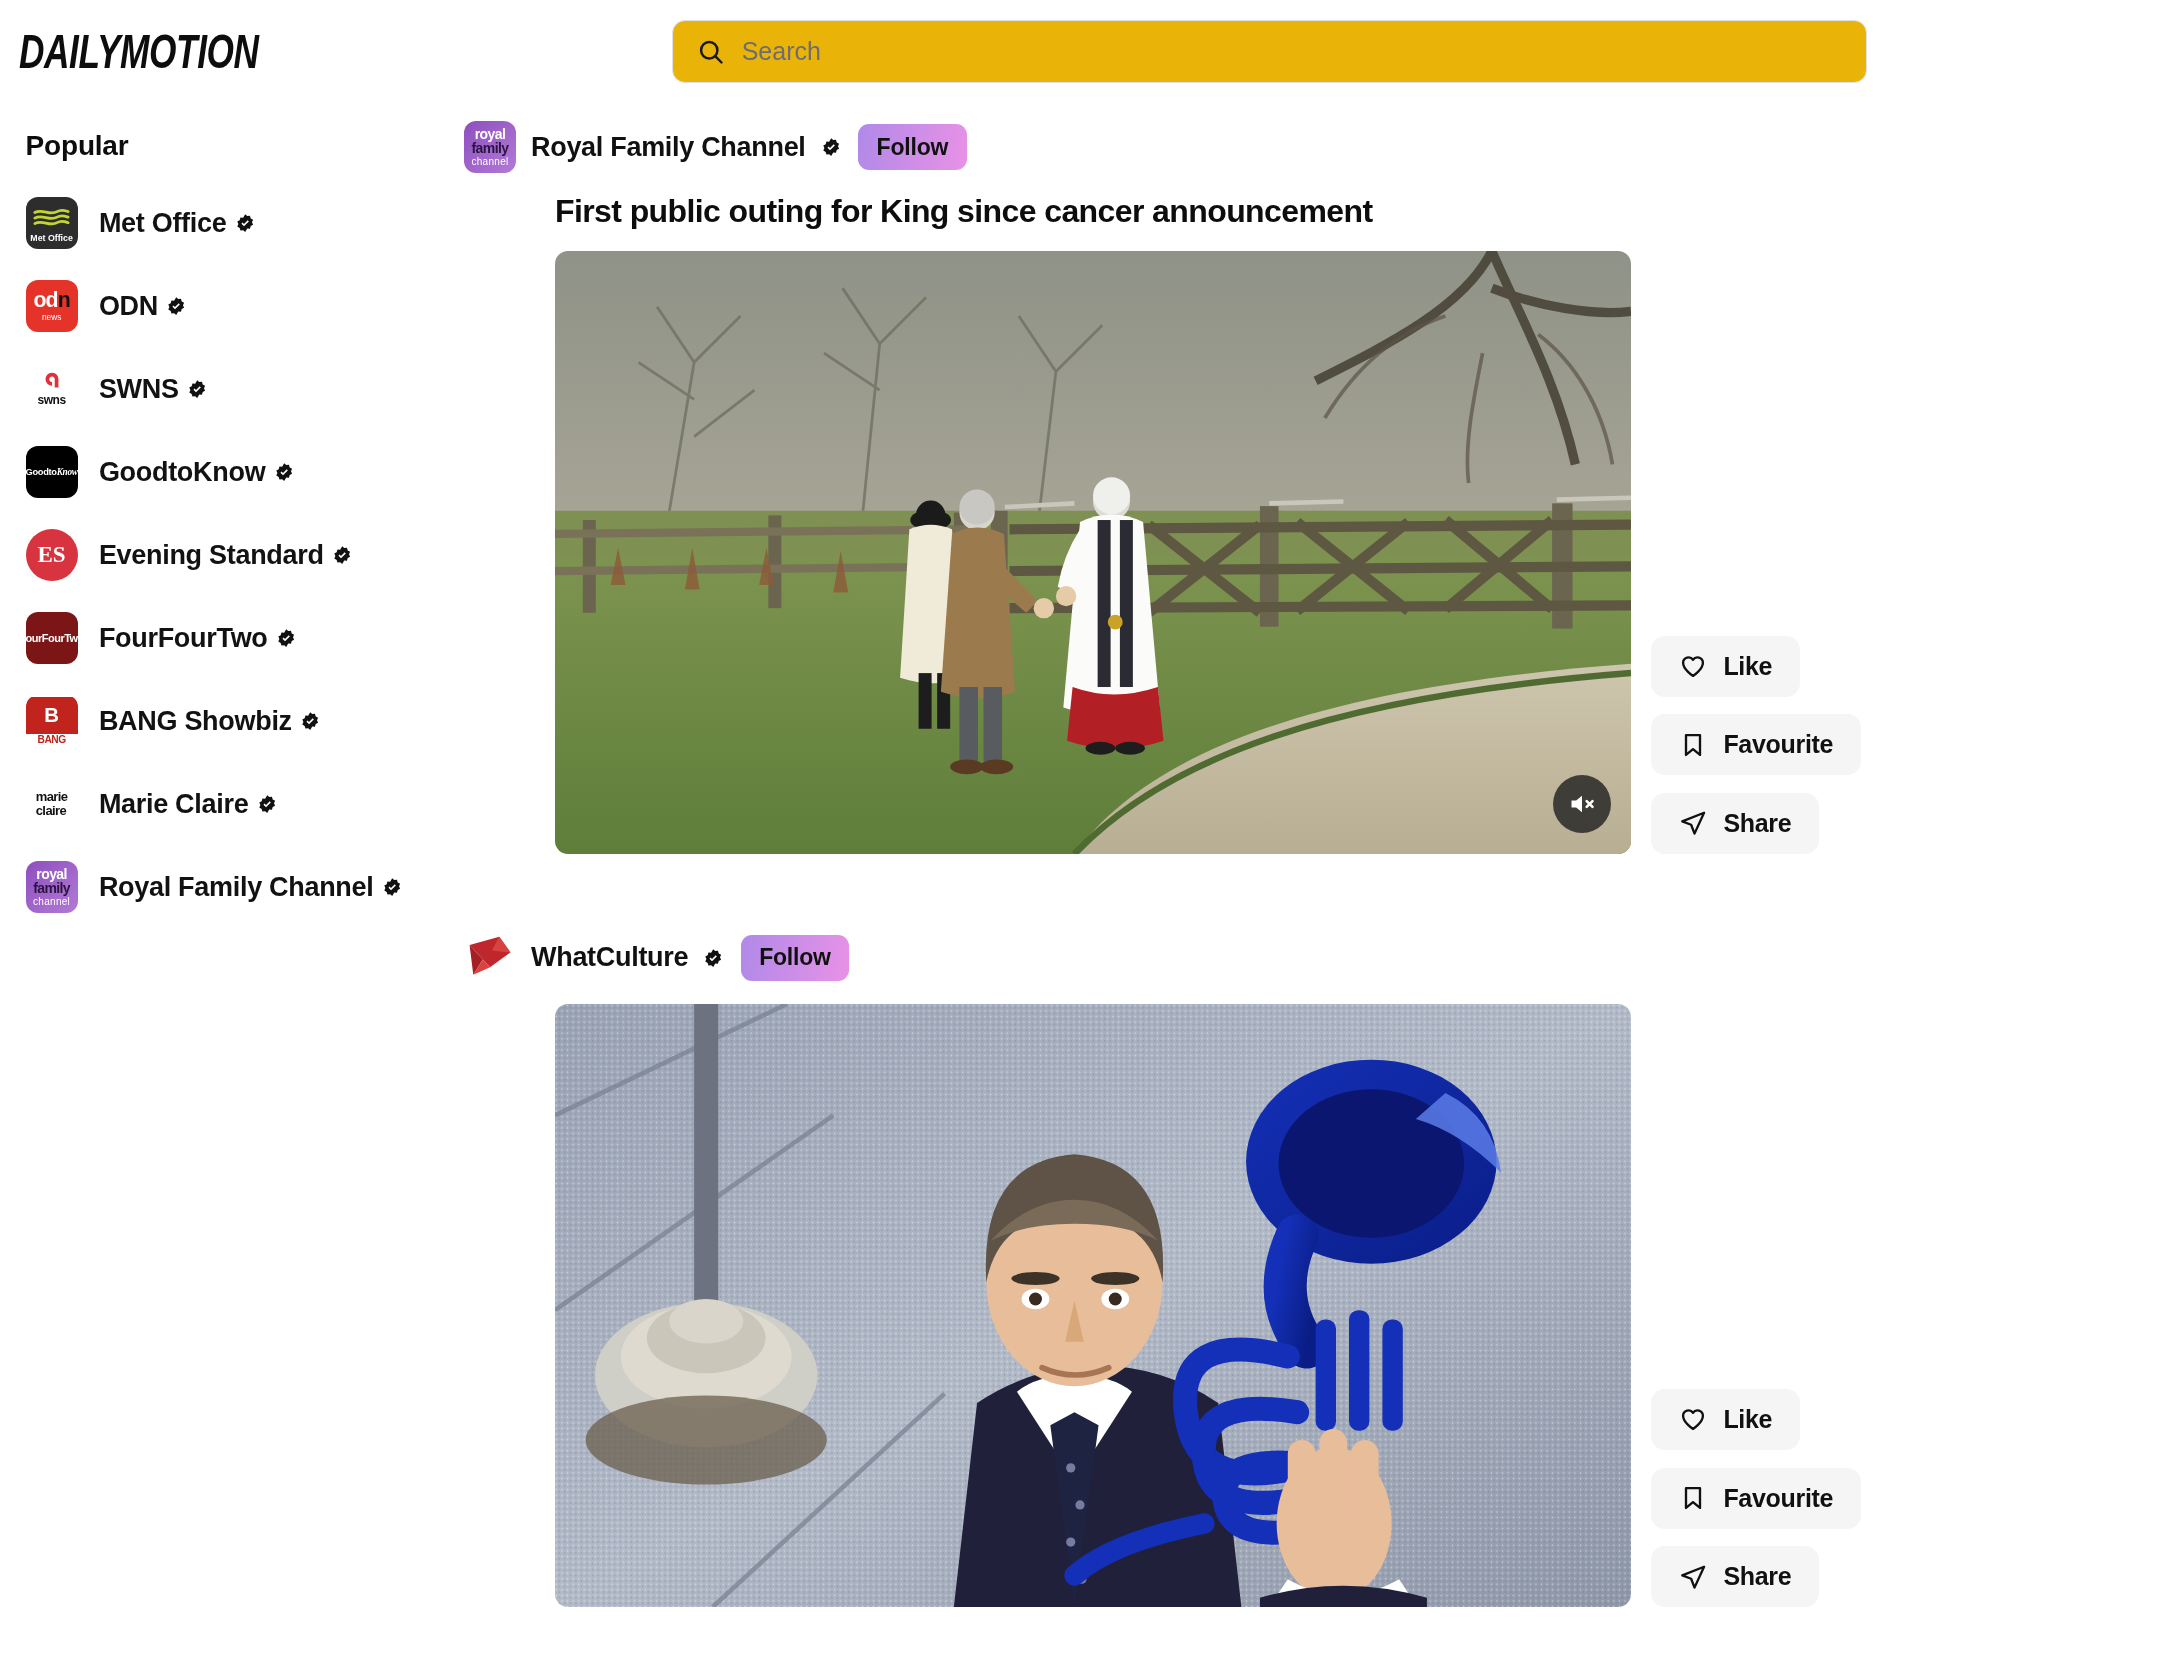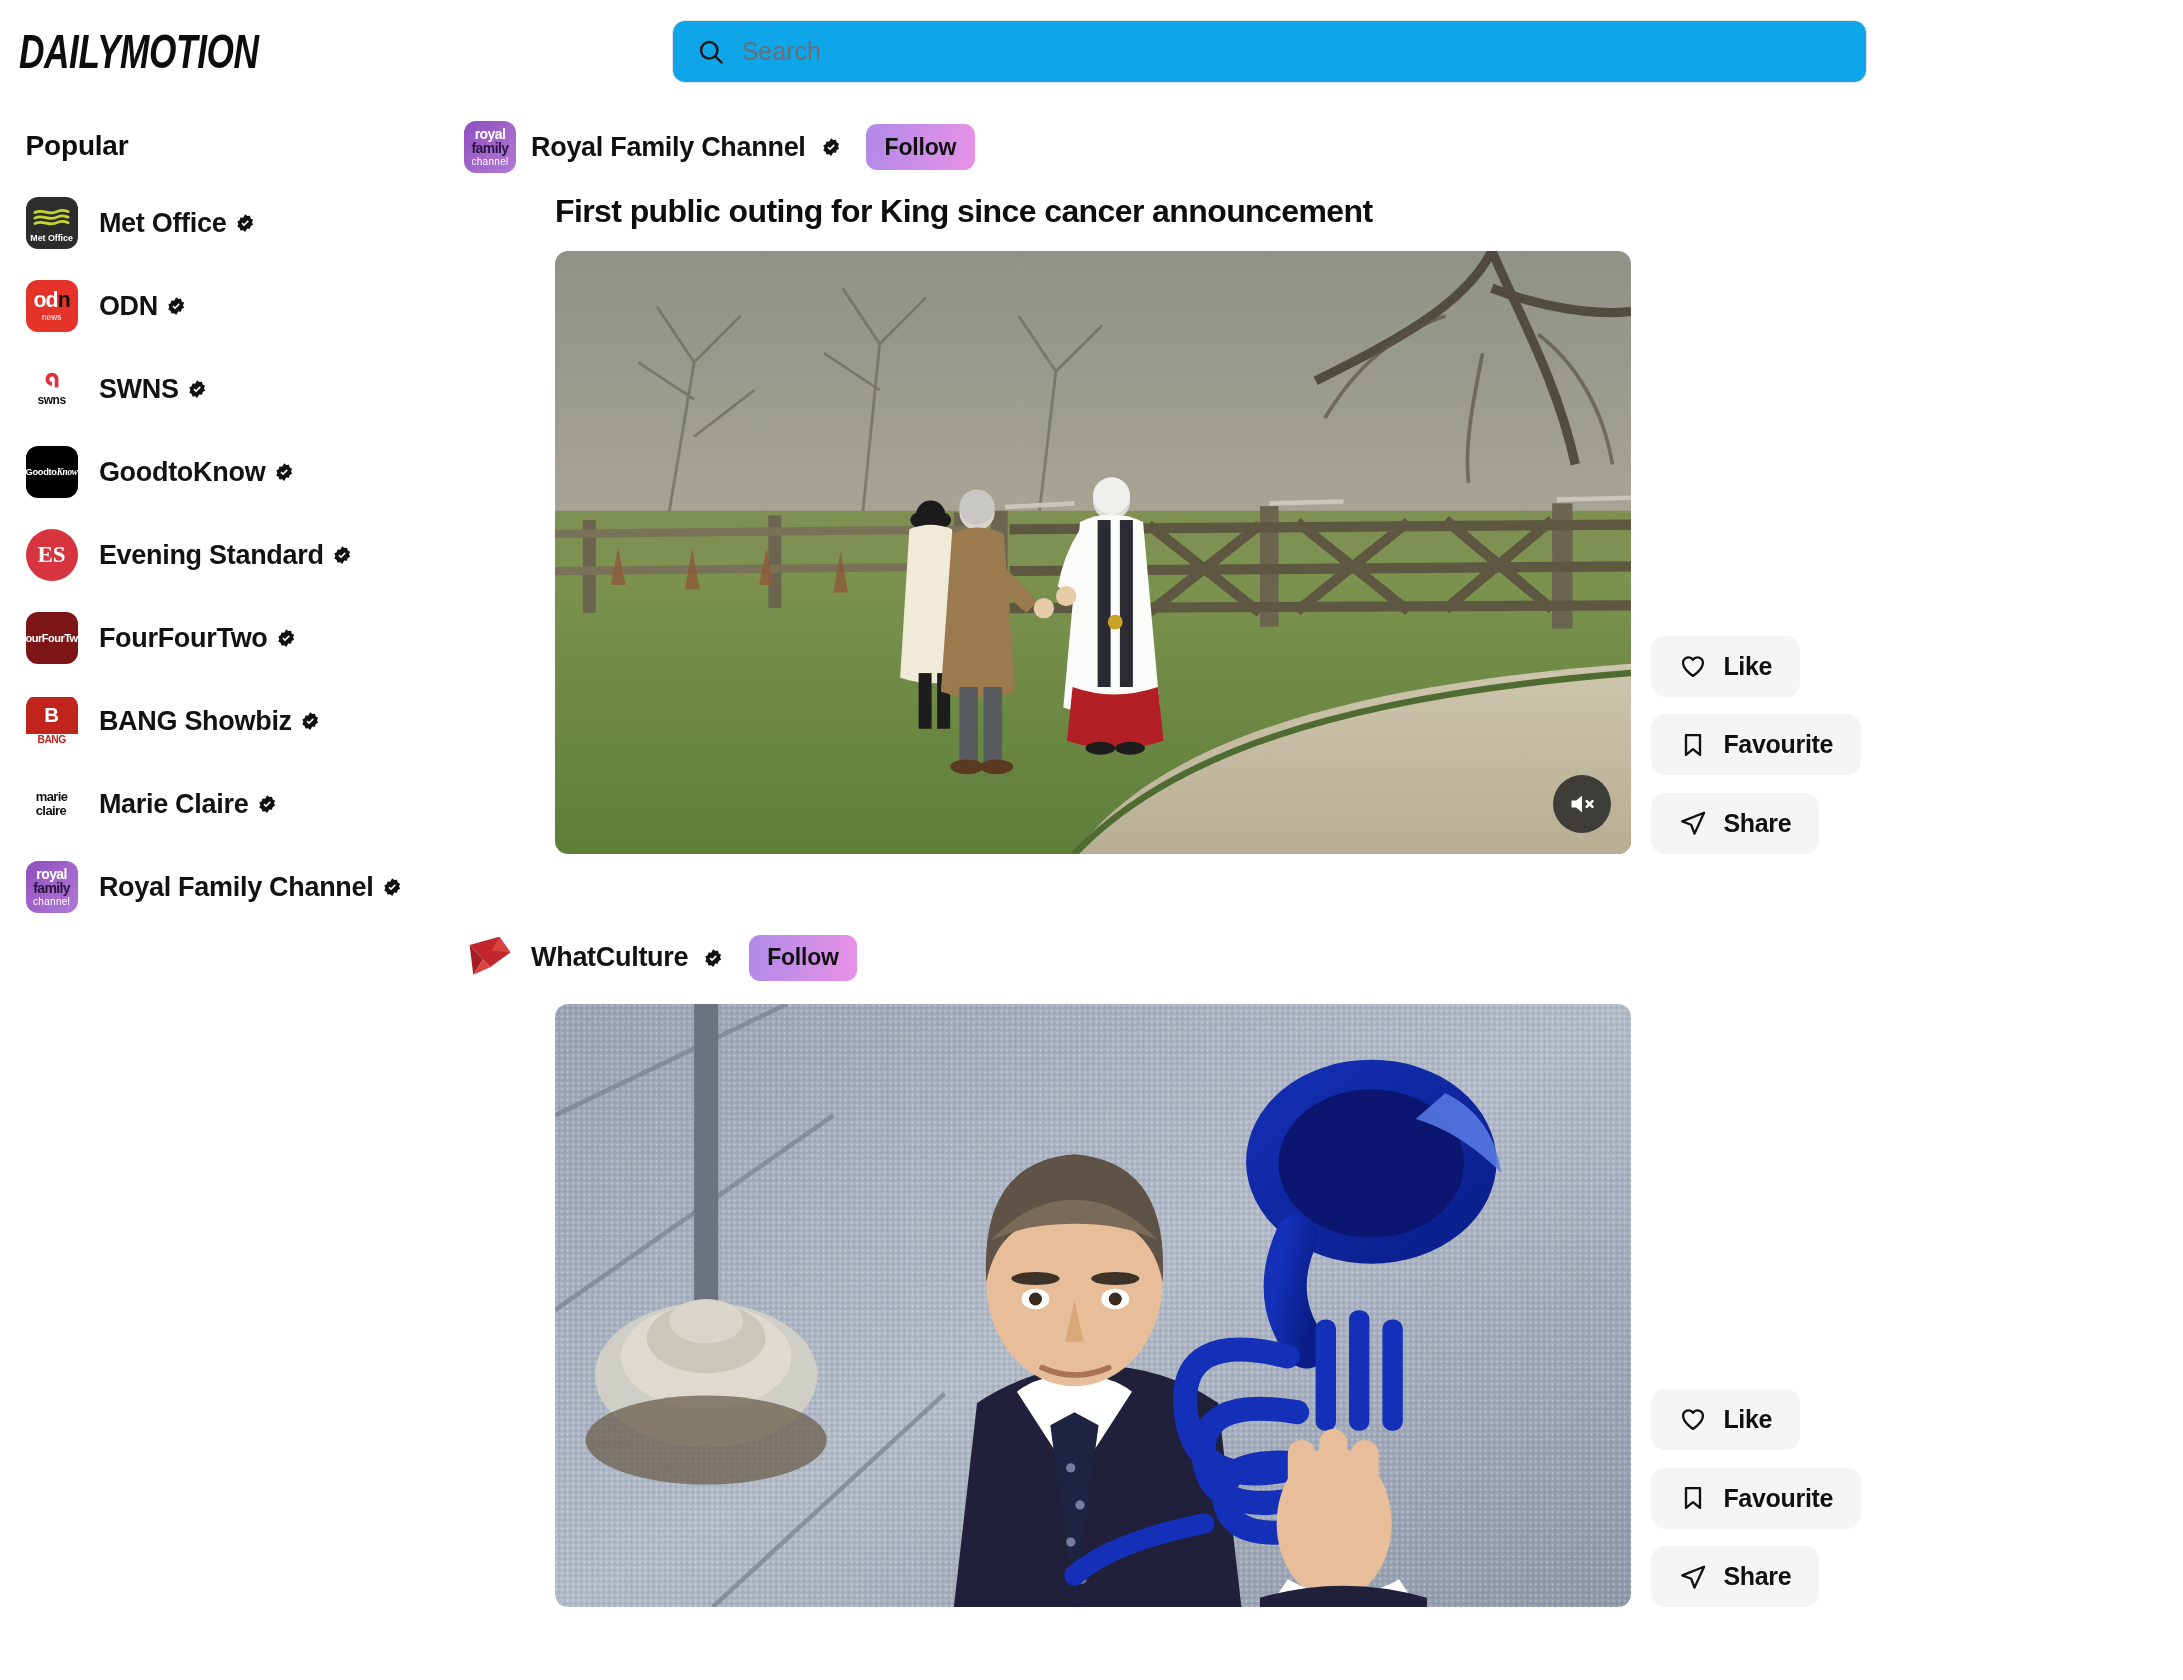--- a/index.html
+++ b/index.html
@@ -21,21 +21,21 @@
     transform: scaleX(0.82) scaleY(1.12);
     transform-origin: left top;
     white-space: nowrap;
   }
 
   
   .search-wrap {
     position: absolute; left: 672px; top: 20.4px;
     width: 1195px; height: 63px;
     border: 1.9px solid #e2e2e4; border-radius: 13px;
-    background: #0ea5e9;
+    background: #eab308;
     display: flex; align-items: center; gap: 16.7px;
     padding: 0 24px;
   }
   .search-icon { width: 28px; height: 28px; flex: 0 0 28px; color:#1a1a1a; }
   .search-input {
     border: none; outline: none; background: transparent;
     font-family: "Liberation Sans", sans-serif;
     font-size: 25px; color: #111; width: 100%;
   }
   .search-input::placeholder { color: #6d6d72; }
@@ -109,21 +109,21 @@
   .post-avatar { width: 52px; height: 52px; flex: 0 0 52px; border-radius: 12px;
                  overflow: hidden; display:flex; flex-direction:column;
                  align-items:center; justify-content:center; }
   .post-channel { font-size: 27px; font-weight: 700; color: #111; letter-spacing: -0.3px; }
   .follow-btn {
     border: none; cursor: pointer;
     background: linear-gradient(100deg,#b089e8 0%,#e892e6 100%);
     border-radius: 11px; padding: 9.3px 18.6px;
     font-family: "Liberation Sans", sans-serif;
     font-size: 23px; font-weight: 700; color: #111; letter-spacing: -0.2px;
-    margin-left: 10px;
+    margin-left: 2px;
   }
   .post-title {
     font-size: 32px; font-weight: 700; color: #0d0d0d;
     letter-spacing: -0.6px; margin-bottom: 20.4px;
     margin-left: 91px; white-space: nowrap;
   }
   .post-body { display: flex; align-items: flex-end; margin-left: 91px; }
   .thumb {
     position: relative; width: 1076px; height: 603px;
     border-radius: 13px; overflow: hidden; flex: 0 0 1076px;

